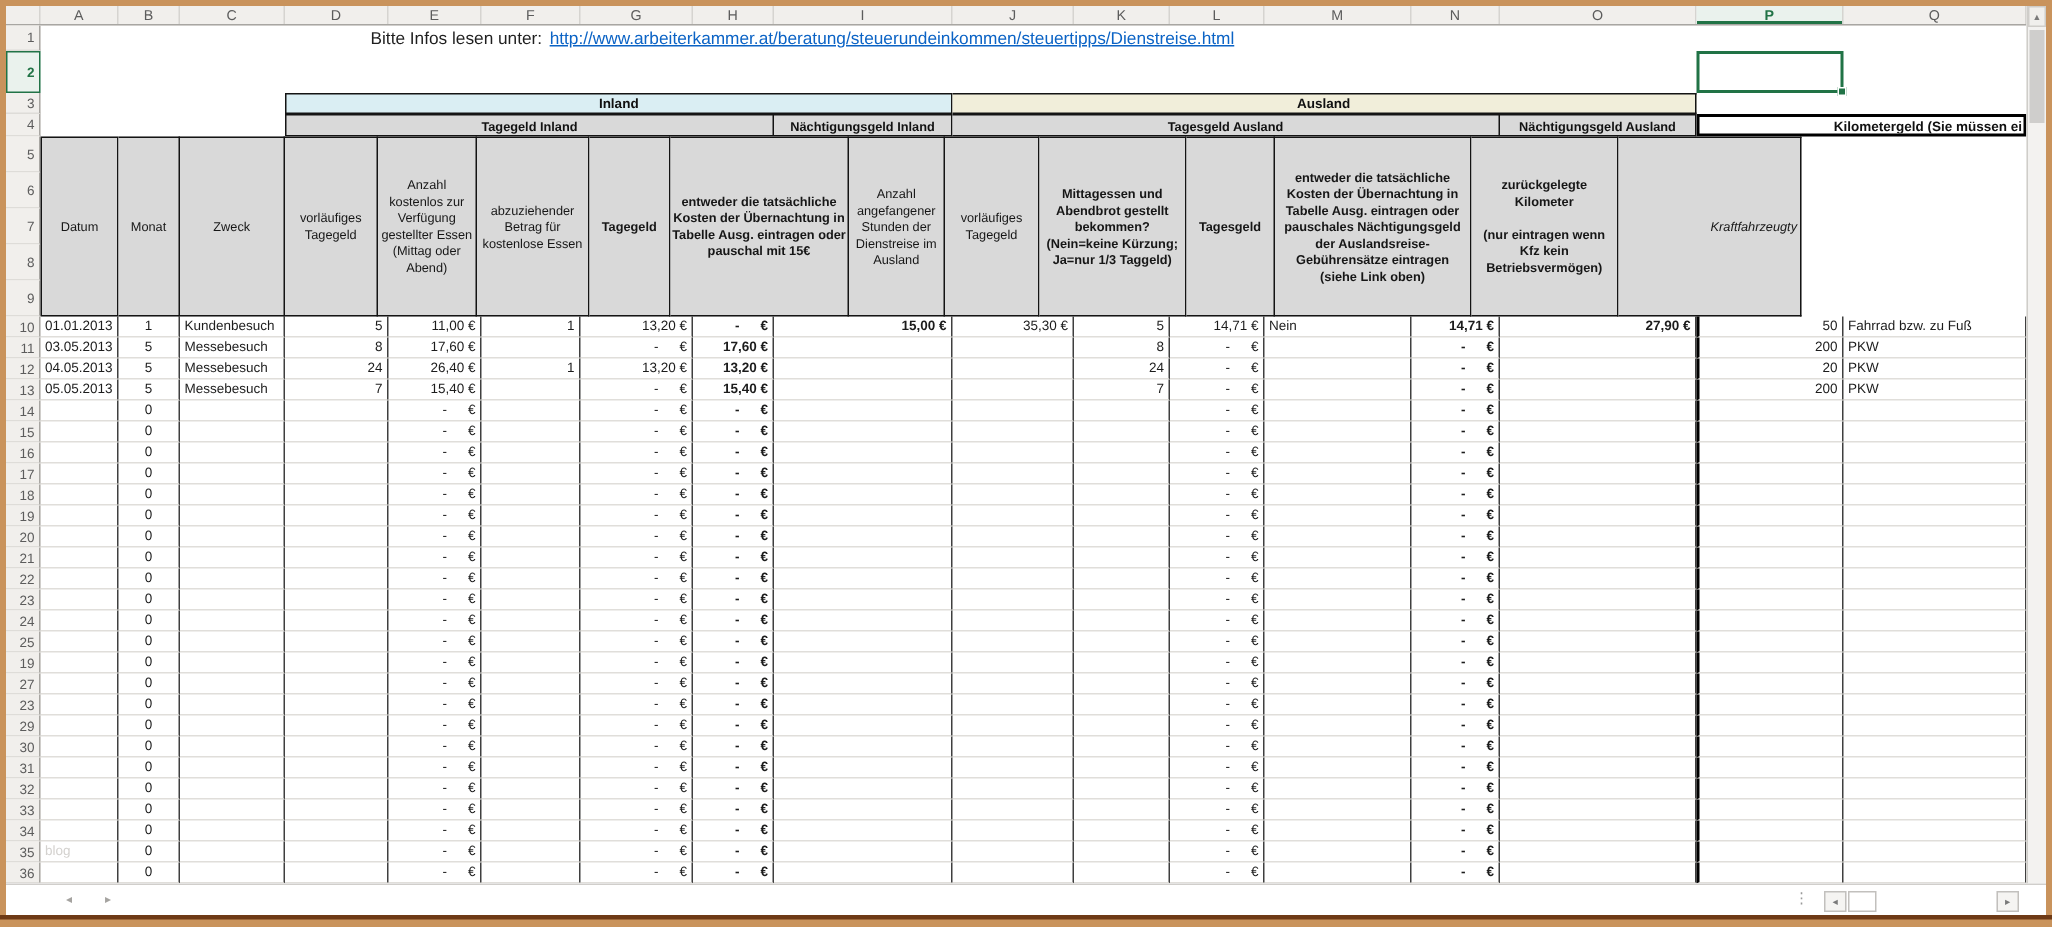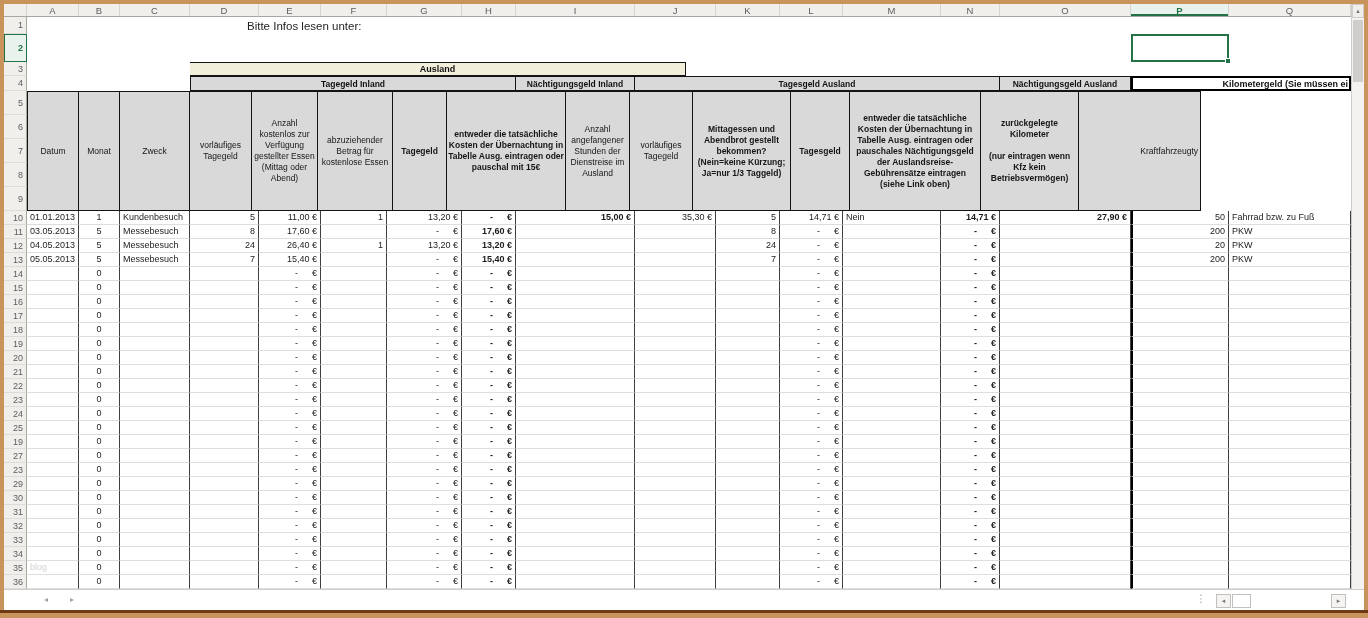--- a/index.html
+++ b/index.html
@@ -101,34 +101,36 @@
           <div class="letter" style="flex: 0 0 131px; width: 131px;">O</div>
           <div class="letter sel" style="flex: 0 0 98px; width: 98px;">P</div>
           <div class="letter" style="flex: 0 0 122px; width: 122px;">Q</div>
         </div>
 
       <div class="row r1">
         <div class="gut">1</div>
         <div class="r1body">
           <div class="r1line">
             <span>Bitte Infos lesen unter:</span>
+            <a class="r1link">http://www.arbeiterkammer.at/beratung/steuerundeinkommen/steuertipps/Dienstreise.html</a>
           </div>
         </div>
       </div>
 
       <div class="row r2">
         <div class="gut selrow">2</div>
         <div class="selbox">
           <div class="fill"></div>
         </div>
       </div>
 
       <div class="row r3">
         <div class="gut">3</div>
         <div class="spacer"></div>
+        <div class="grp first" style="width: 445px; flex: 0 0 445px; background: rgb(218, 238, 243);">Inland</div>
         <div class="grp" style="width: 496px; flex: 0 0 496px; background: rgb(241, 238, 218);">Ausland</div>
       </div>
 
       <div class="row r4">
         <div class="gut">4</div>
         <div class="spacer"></div>
         <div class="sec first" style="width:326px;flex:0 0 326px;">Tagegeld Inland</div>
         <div class="sec" style="width:119px;flex:0 0 119px;">Nächtigungsgeld Inland</div>
         <div class="sec" style="width:365px;flex:0 0 365px;">Tagesgeld Ausland</div>
         <div class="sec" style="width:131px;flex:0 0 131px;">Nächtigungsgeld Ausland</div>
@@ -152,21 +154,21 @@
           <div class="hcell b" style="width: 54px; flex: 0 0 54px;">Tagegeld</div>
           <div class="hcell b" style="width: 119px; flex: 0 0 119px;">entweder die tatsächliche Kosten der Übernachtung in Tabelle Ausg. eintragen oder pauschal mit 15€</div>
           <div class="hcell" style="width: 64px; flex: 0 0 64px;">Anzahl angefangener Stunden der Dienstreise im Ausland</div>
           <div class="hcell" style="width: 63px; flex: 0 0 63px;">vorläufiges Tagegeld</div>
           <div class="hcell b" style="width: 98px; flex: 0 0 98px;">Mittagessen und Abendbrot gestellt bekommen? (Nein=keine Kürzung; Ja=nur 1/3 Taggeld)</div>
           <div class="hcell b" style="width: 59px; flex: 0 0 59px;">Tagesgeld</div>
           <div class="hcell b" style="width: 131px; flex: 0 0 131px;">entweder die tatsächliche Kosten der Übernachtung in Tabelle Ausg. eintragen oder pauschales Nächtigungsgeld der Auslandsreise-Gebührensätze eintragen (siehe Link oben)</div>
           <div class="hcell b pre" style="width: 98px; flex: 0 0 98px;">zurückgelegte Kilometer
 
 (nur eintragen wenn Kfz kein Betriebsvermögen)</div>
-          <div class="hcell qh" style="width: 122px; flex: 0 0 122px;">Kraftfahrzeugty</div>
+          <div class="hcell qh" style="width: 122px; flex: 0 0 122px; font-style: italic;">Kraftfahrzeugty</div>
         </div>
 
       <div id="databody">
           <div class="row drow">
             <div class="gut">10</div>
             <div class="dcell al" style="width: 52px; flex: 0 0 52px;">01.01.2013</div>
             <div class="dcell ac" style="width: 41px; flex: 0 0 41px;">1</div>
             <div class="dcell al" style="width: 70px; flex: 0 0 70px;">Kundenbesuch</div>
             <div class="dcell ar" style="width: 69px; flex: 0 0 69px;">5</div>
             <div class="dcell ar" style="width: 62px; flex: 0 0 62px;">11,00 €</div>

